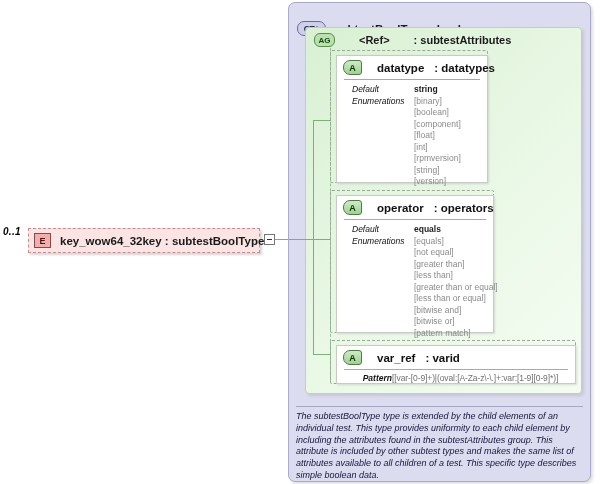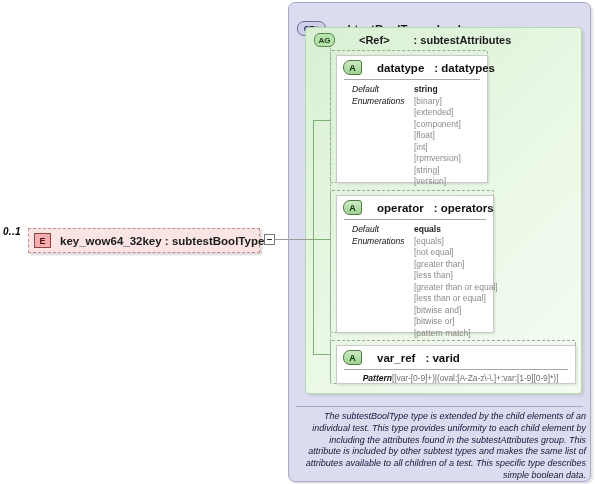--- a/index.html
+++ b/index.html
@@ -300,21 +300,20 @@
   }
   .doc-text {
     position: absolute;
     left: 296px;
     top: 411px;
     width: 290px;
     font-size: 9px;
     font-style: italic;
     line-height: 11.8px;
     color: #15153a;
-    text-align: right;
   }
 </style>
 </head>
 <body>
 
 <div class="cardinality">0..1</div>
 
 <div class="elem-box">
   <span class="badge-e">E</span>
   <span class="elem-label">key_wow64_32key : subtestBoolType</span>
@@ -356,21 +355,21 @@
   </div>
   <div class="attr-sep"></div>
   <div class="facet-rows">
     <div class="facet-labels">
       <div class="facet-label">Default</div>
       <div class="facet-label">Enumerations</div>
     </div>
     <div class="facet-values">
       <div class="facet-default">string</div>
       <div class="facet-enum">[binary]</div>
-      <div class="facet-enum">[extended]</div>
+      <div class="facet-enum">[boolean]</div>
       <div class="facet-enum">[component]</div>
       <div class="facet-enum">[float]</div>
       <div class="facet-enum">[int]</div>
       <div class="facet-enum">[rpmversion]</div>
       <div class="facet-enum">[string]</div>
       <div class="facet-enum">[version]</div>
     </div>
   </div>
 </div>
 

